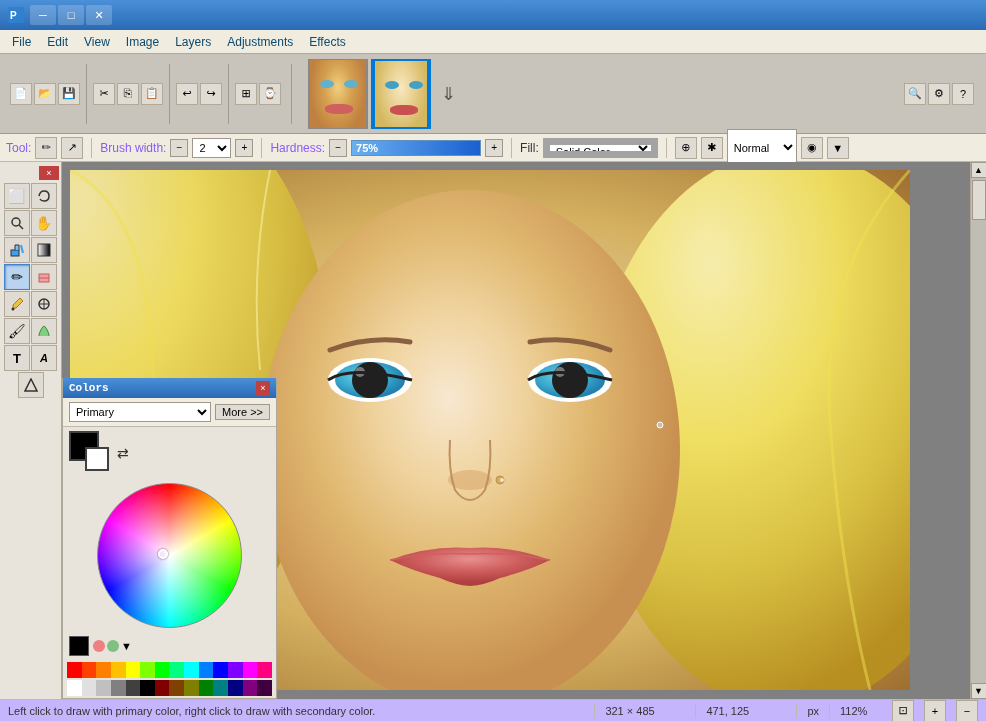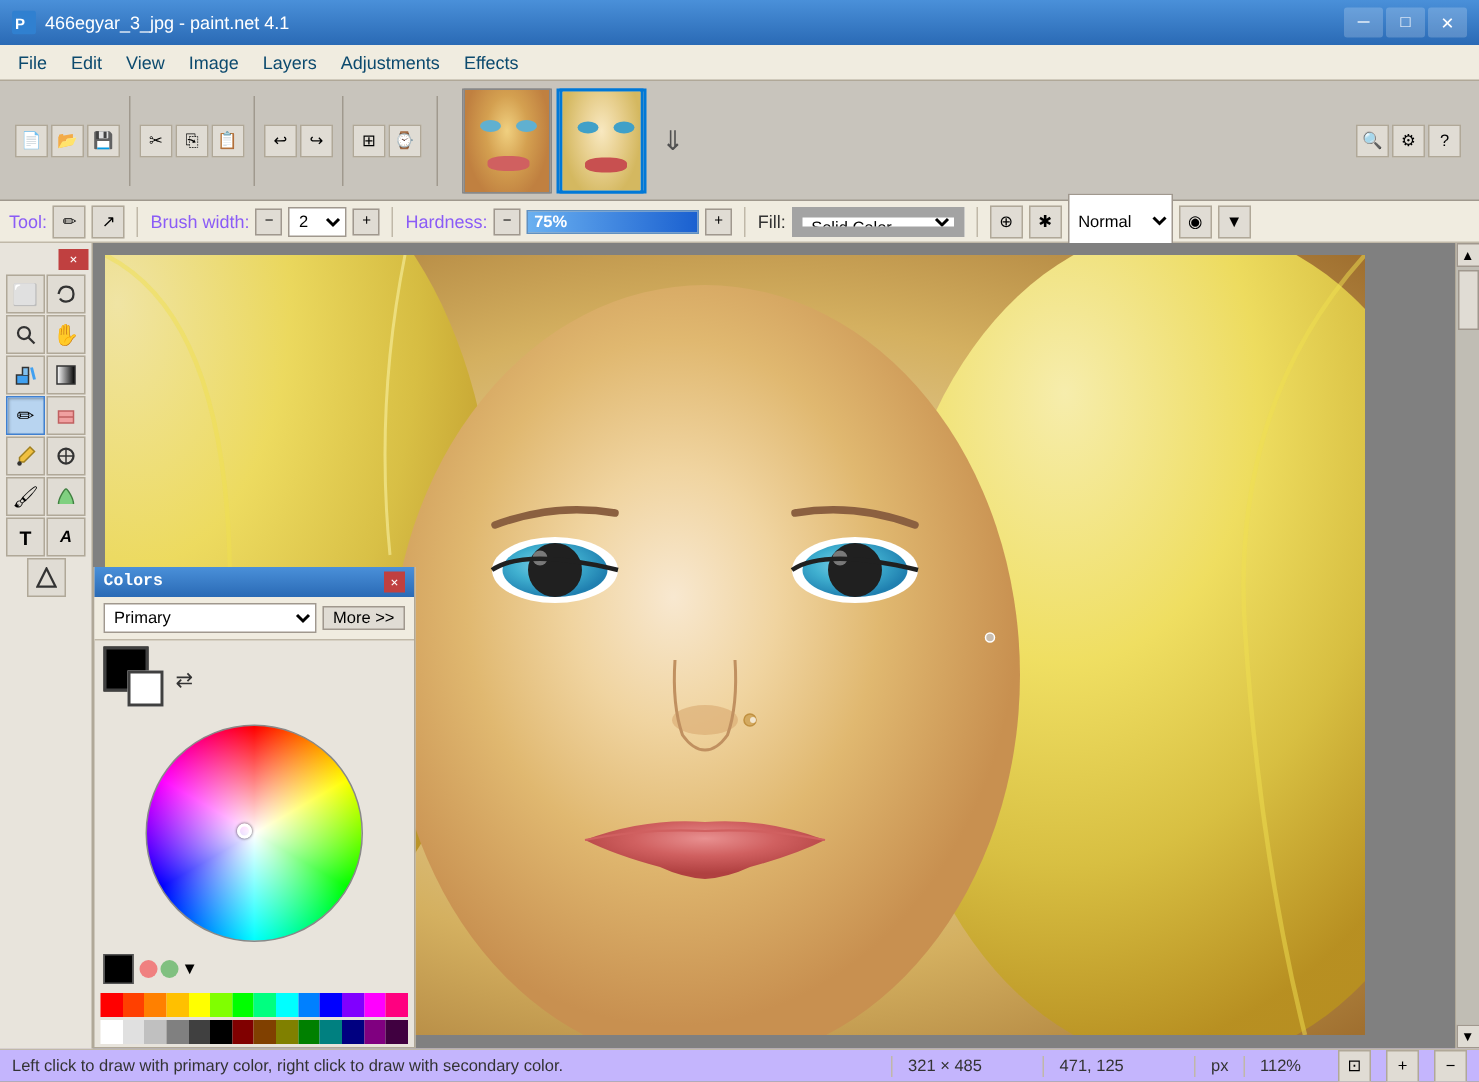--- a/index.html
+++ b/index.html
@@ -97,21 +97,21 @@
       display: flex; align-items: center; justify-content: center;
     }
     .tool-select {
       height: 20px;
       font-size: 11px;
       border: 1px solid #a0988e;
       background: white;
       padding: 0 2px;
     }
     .hardness-bar-container {
-      width: 115px; height: 16px;
+      width: 130px; height: 16px;
       background: linear-gradient(to right, #6ab0f0, #1a60d0);
       border: 1px solid #6090c0;
       display: flex; align-items: center; padding: 0 4px;
     }
     .hardness-label { color: white; font-size: 11px; font-weight: bold; }
     .divider-v { width: 1px; height: 20px; background: #c0b8a8; margin: 0 4px; }
     .fill-label { font-size: 12px; color: #333; }
     .fill-select {
       height: 20px; font-size: 11px;
       border: 7px solid #a3a3a3;
@@ -383,21 +383,20 @@
 </head>
 <body>
 
 <div class="title-bar">
   <div class="title-bar-icon">
     <svg width="16" height="16" viewBox="0 0 16 16">
       <rect width="16" height="16" fill="#3080d0" rx="2"></rect>
       <text x="2" y="12" font-size="10" fill="white" font-weight="bold">P</text>
     </svg>
   </div>
-  <span class="title-bar-text">466egyar_3_jpg - paint.net 4.1</span>
   <div class="title-bar-controls">
     <button class="title-btn">─</button>
     <button class="title-btn">□</button>
     <button class="title-btn close">✕</button>
   </div>
 </div>
 
 <div class="menu-bar">
   <span class="menu-item">File</span>
   <span class="menu-item">Edit</span>

